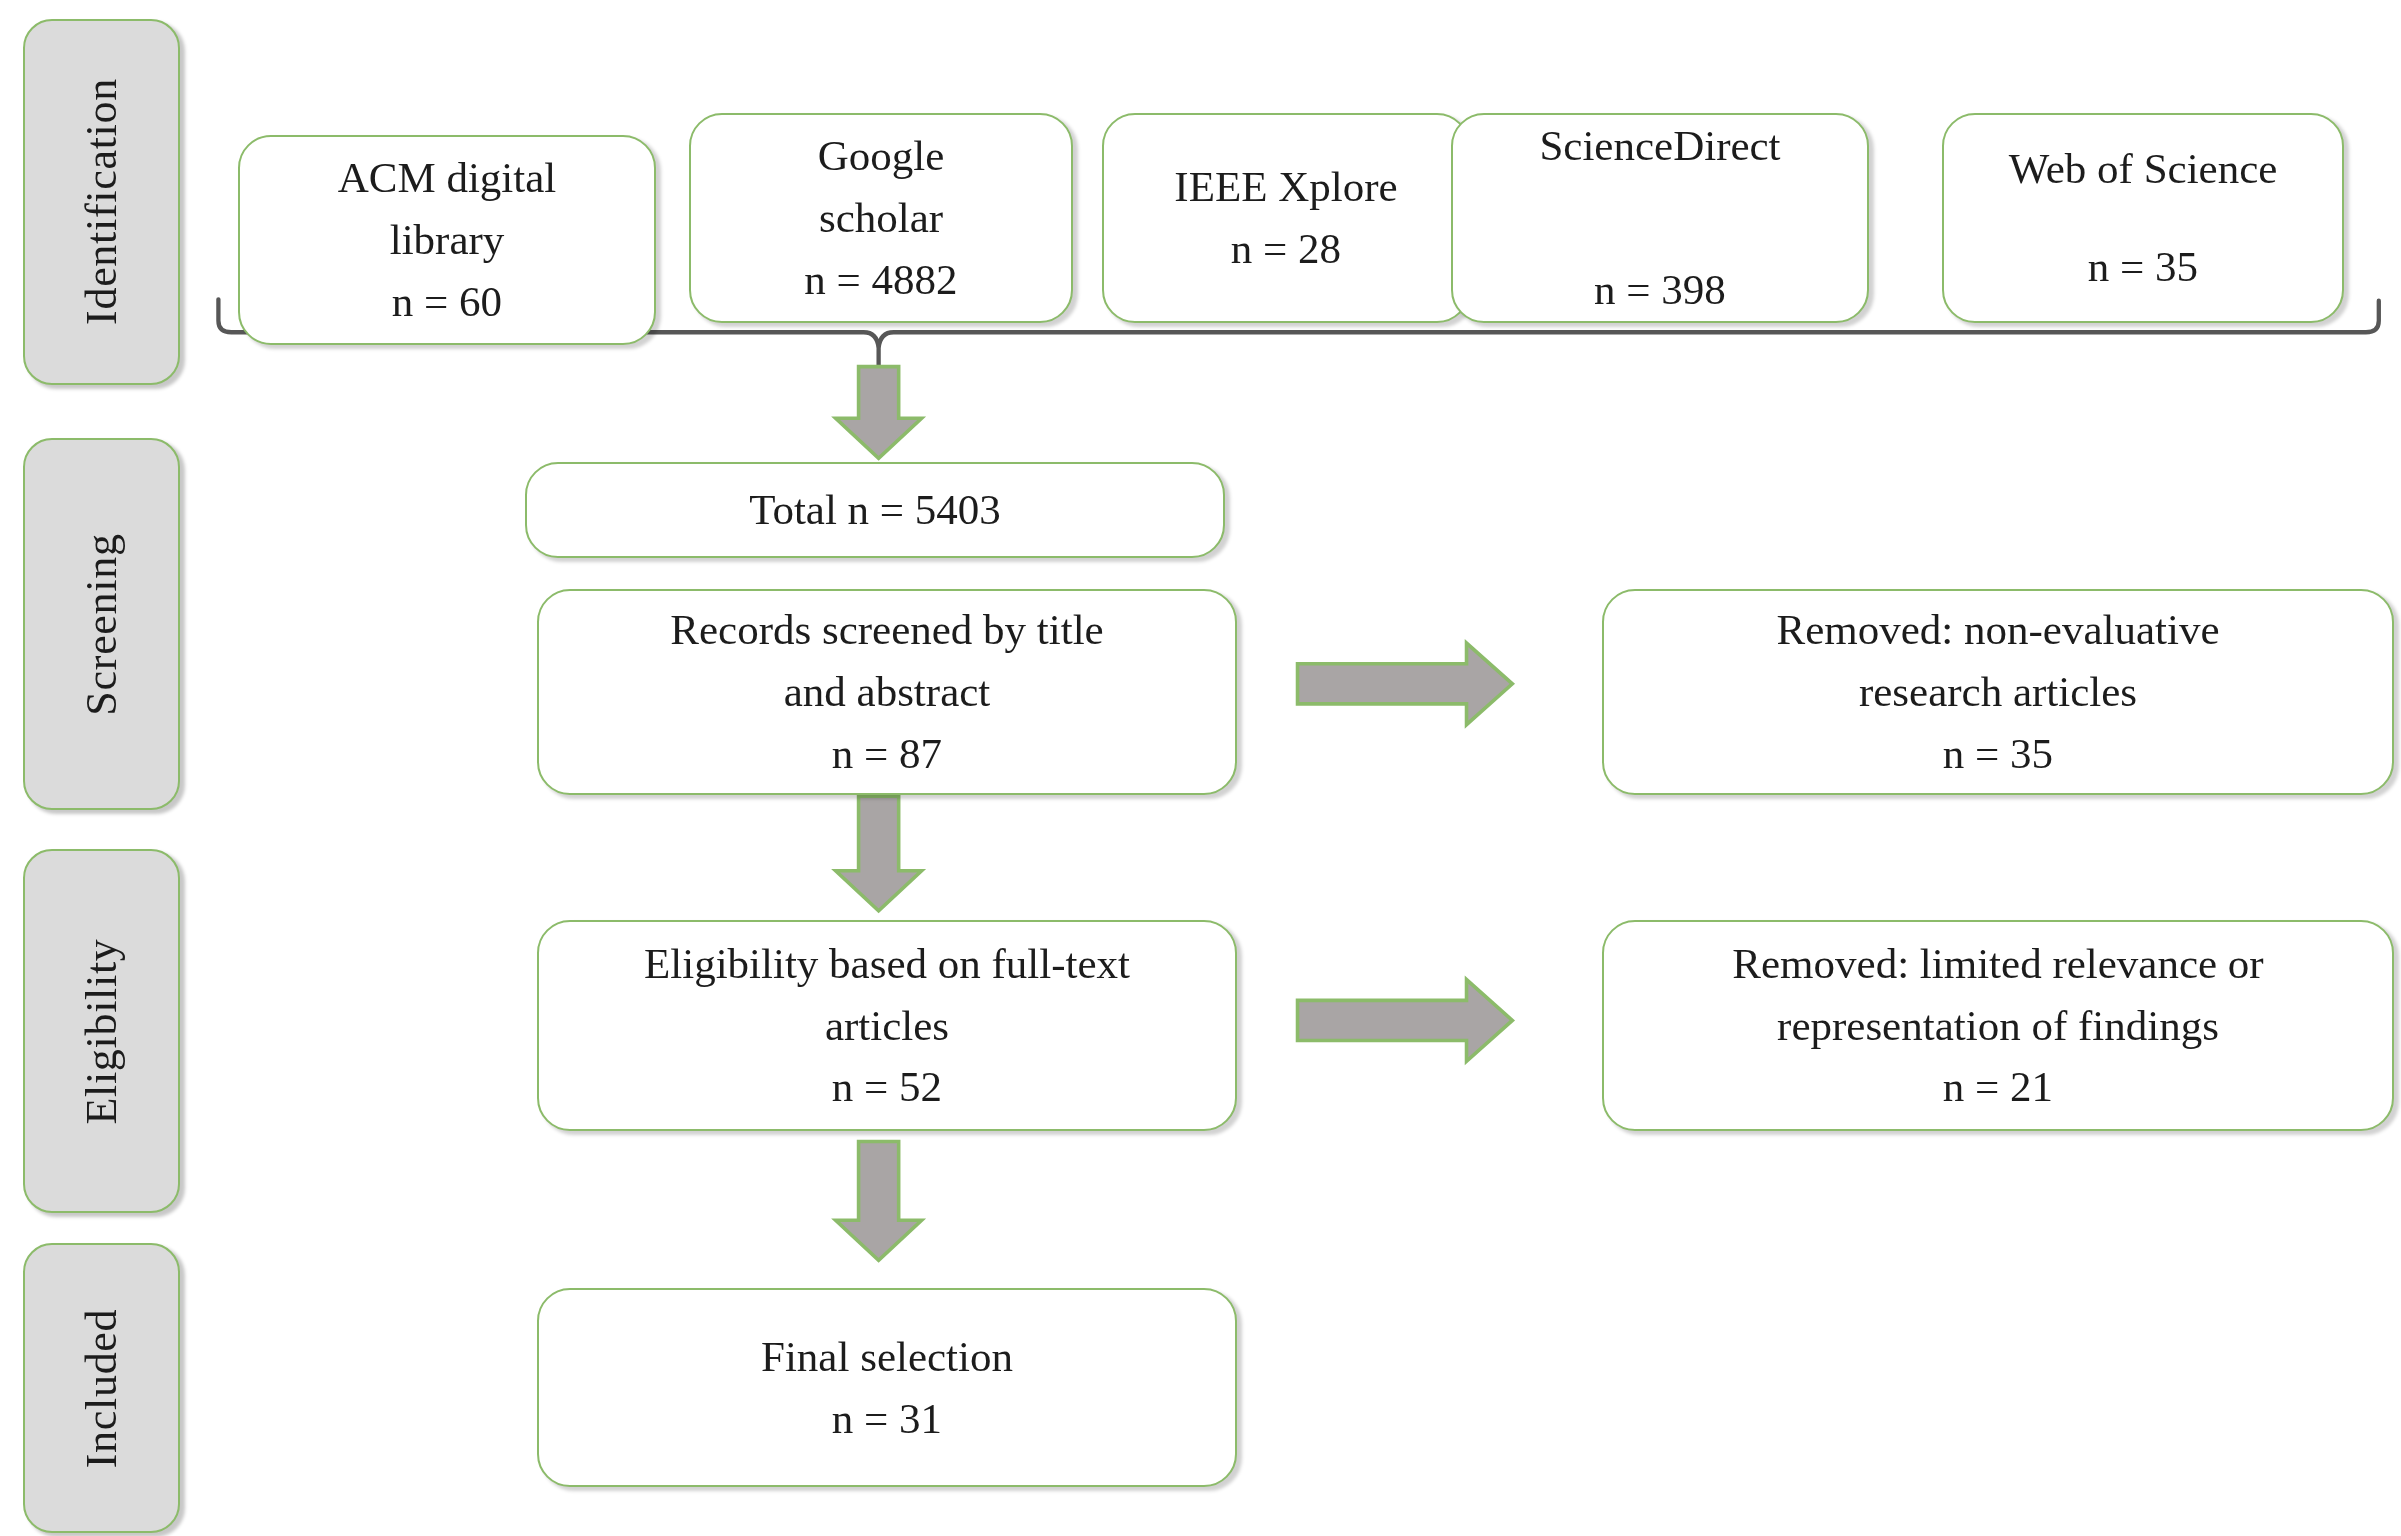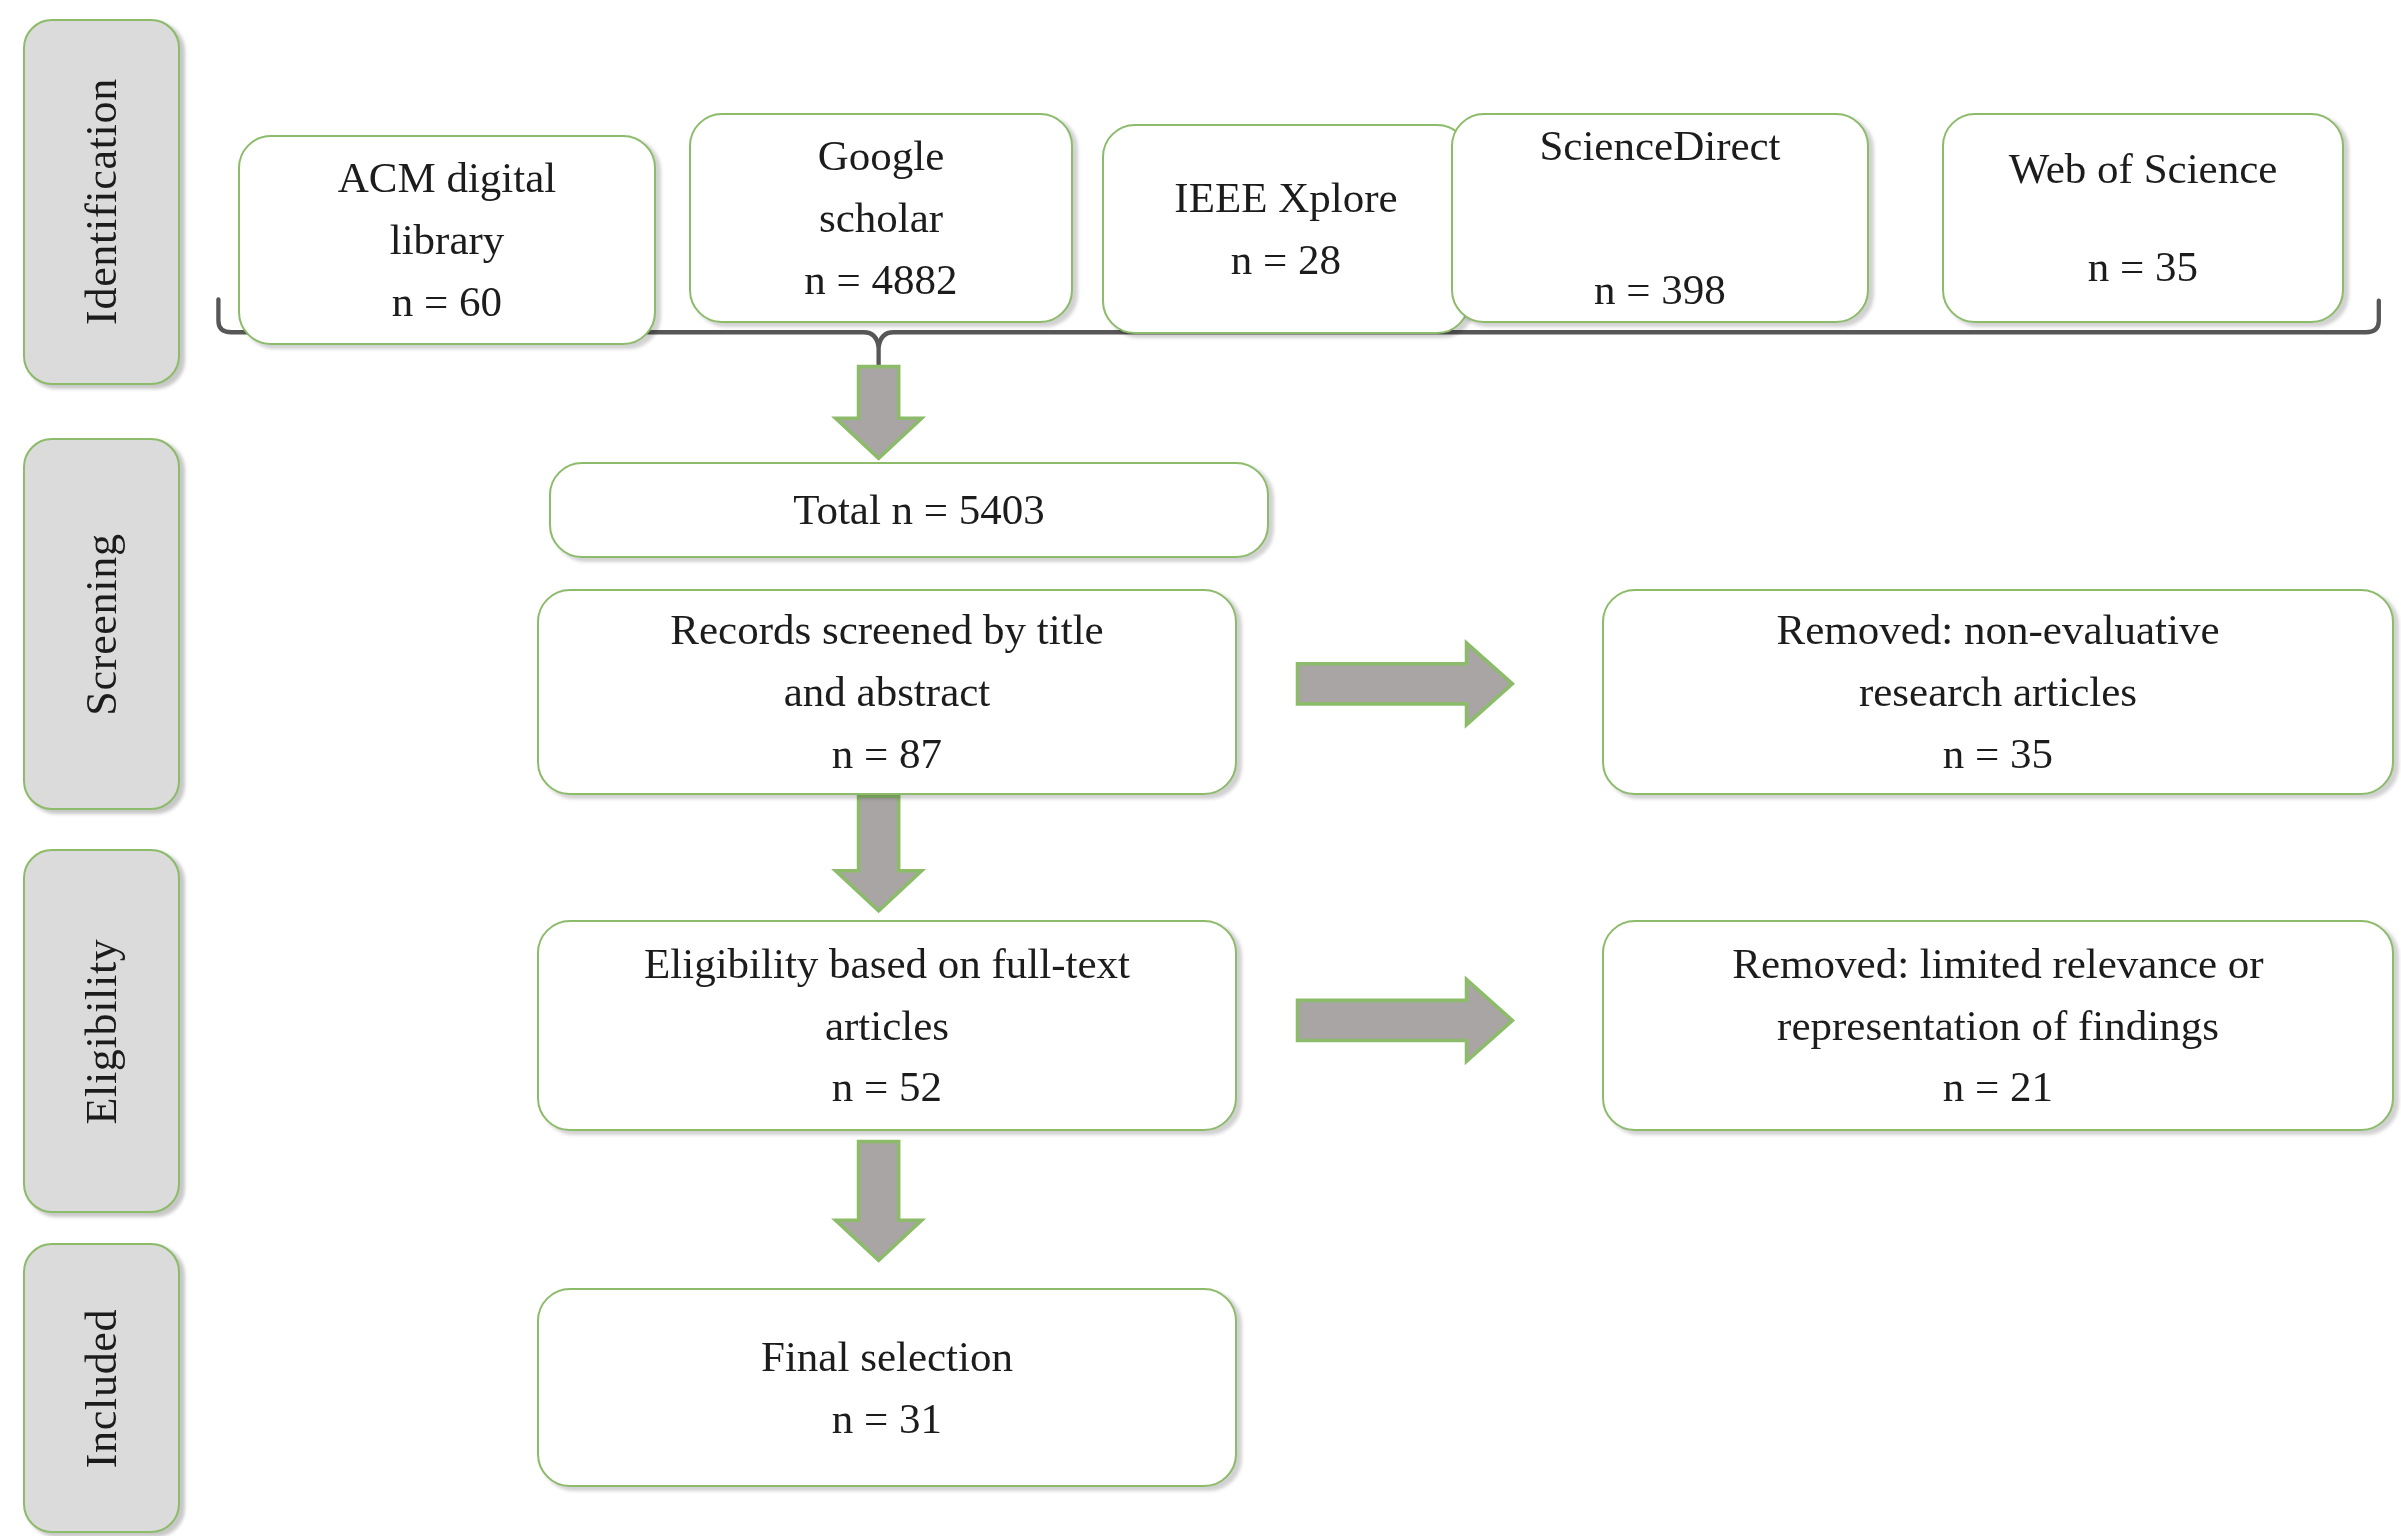--- a/index.html
+++ b/index.html
@@ -49,26 +49,26 @@
     border-radius:33px;
     box-shadow:4.3px 3.6px 3.6px rgba(0,0,0,0.18);
     display:flex;flex-direction:column;
     align-items:center;justify-content:center;
     text-align:center;
     font-size:43px;line-height:1.44;
   }
   
   #src-acm          {left:238px; top:115px;width:414px;height:206px;margin-top:20px;}
   #src-google       {left:689px; top:113px;width:380px;height:206px;}
-  #src-ieee         {left:1102px;top:124px;width:364px;height:206px;}
+  #src-ieee         {left:1102px;top:113px;width:364px;height:206px;}
   #src-sciencedirect{left:1451px;top:113px;width:414px;height:206px;justify-content:space-between;}
   #src-wos          {left:1942px;top:113px;width:398px;height:206px;gap:36px;}
 
   
-  #box-total     {left:549px;top:462px; width:696px;height:92px;padding-left:20px;}
+  #box-total     {left:525px;top:462px; width:696px;height:92px;}
   #box-screened  {left:537px;top:589px; width:696px;height:202px;}
   #box-eligible  {left:537px;top:920px;width:696px;height:207px;}
   #box-final     {left:537px;top:1288px;width:696px;height:195px;align-items:center;}
 
   
   #box-removed1  {left:1602px;top:589px; width:788px;height:202px;}
   #box-removed2  {left:1602px;top:920px;width:788px;height:207px;}
 </style>
 </head>
 <body>

